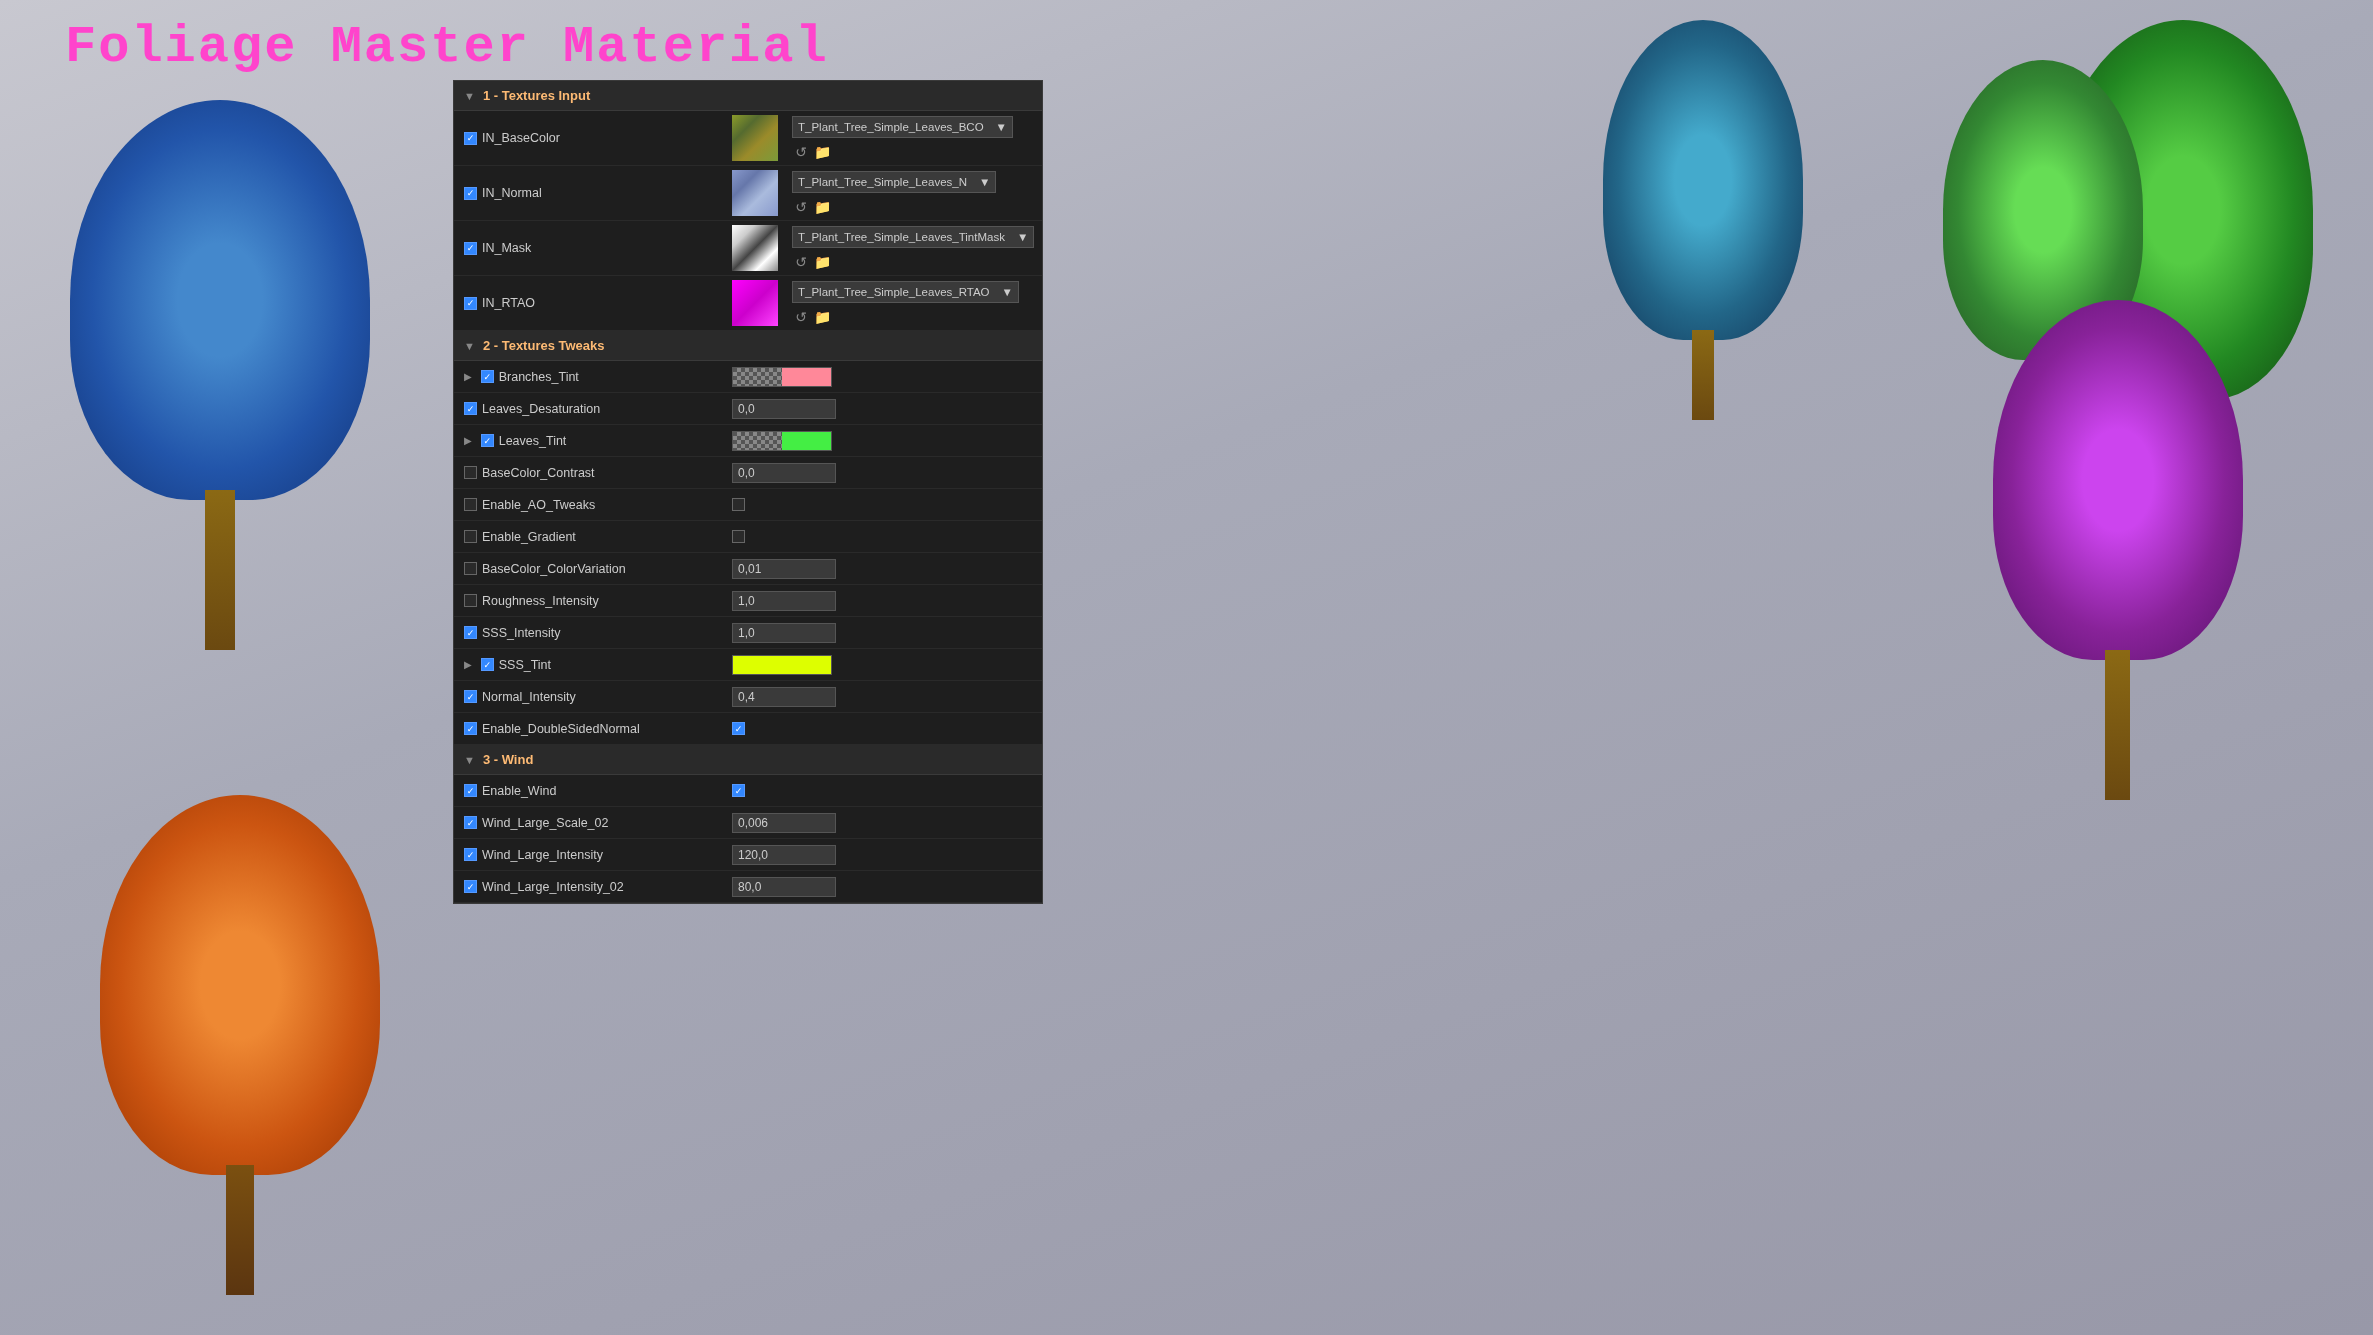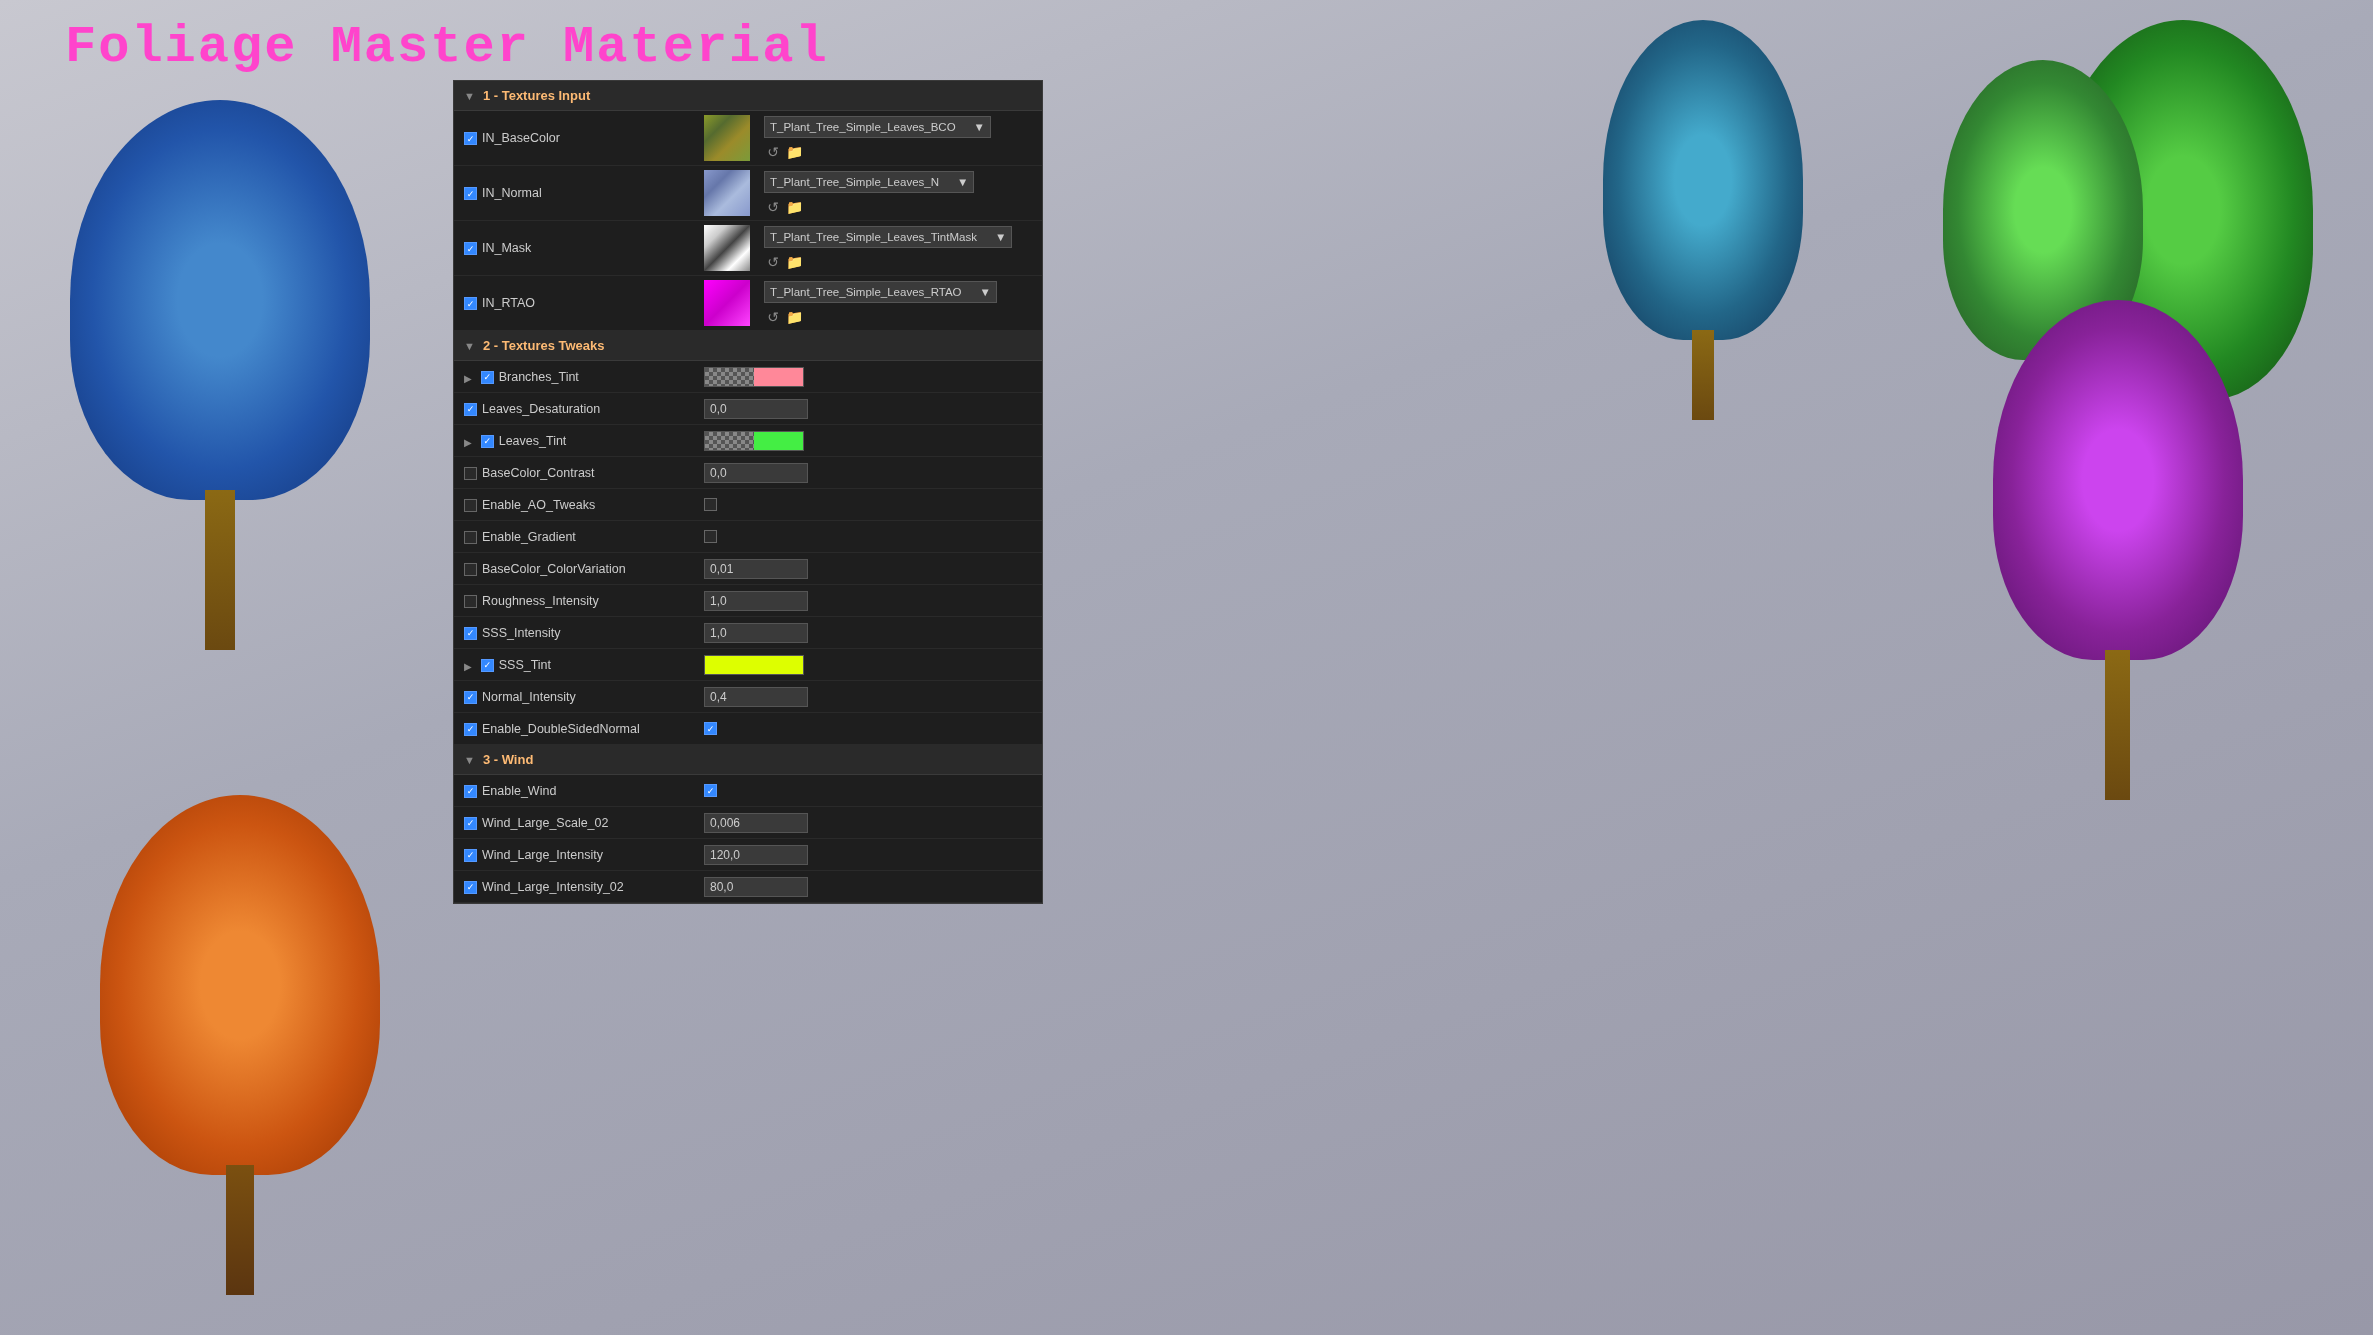--- a/index.html
+++ b/index.html
@@ -70,23 +70,23 @@
     .param-row {
       display: flex;
       align-items: center;
       padding: 4px 10px;
       border-bottom: 1px solid #2a2a2a;
       min-height: 32px;
     }
 
     .checkbox-area {
       display: flex;
-      align-items: flex-end;
+      align-items: center;
       gap: 5px;
-      width: 240px;
+      width: 268px;
       flex-shrink: 0;
     }
 
     .cb {
       width: 13px;
       height: 13px;
       border: 1px solid #666;
       background: #2a2a2a;
       display: inline-block;
       flex-shrink: 0;
@@ -141,21 +141,21 @@
 
     .texture-dropdown {
       background: #3a3a3a;
       border: 1px solid #555;
       color: #ccc;
       font-size: 11.5px;
       padding: 2px 5px;
       height: 22px;
       display: flex;
       align-items: center;
-      gap: 18px;
+      gap: 12px;
     }
 
     .texture-icons {
       display: flex;
       gap: 4px;
       margin-top: 3px;
     }
 
     .icon-btn {
       color: #888;

